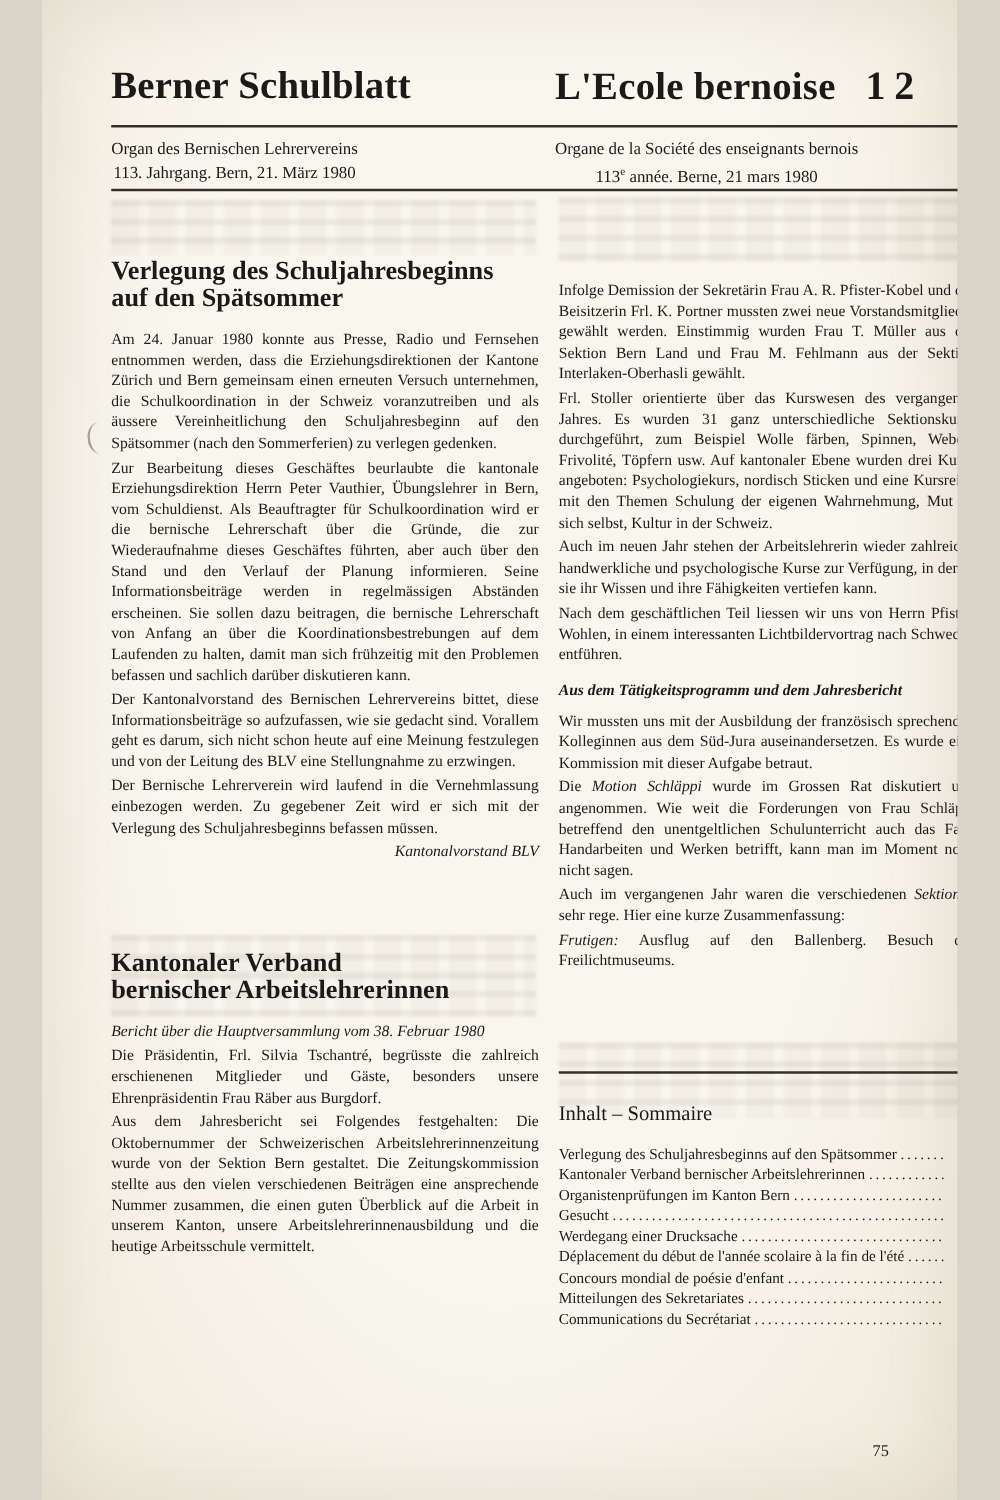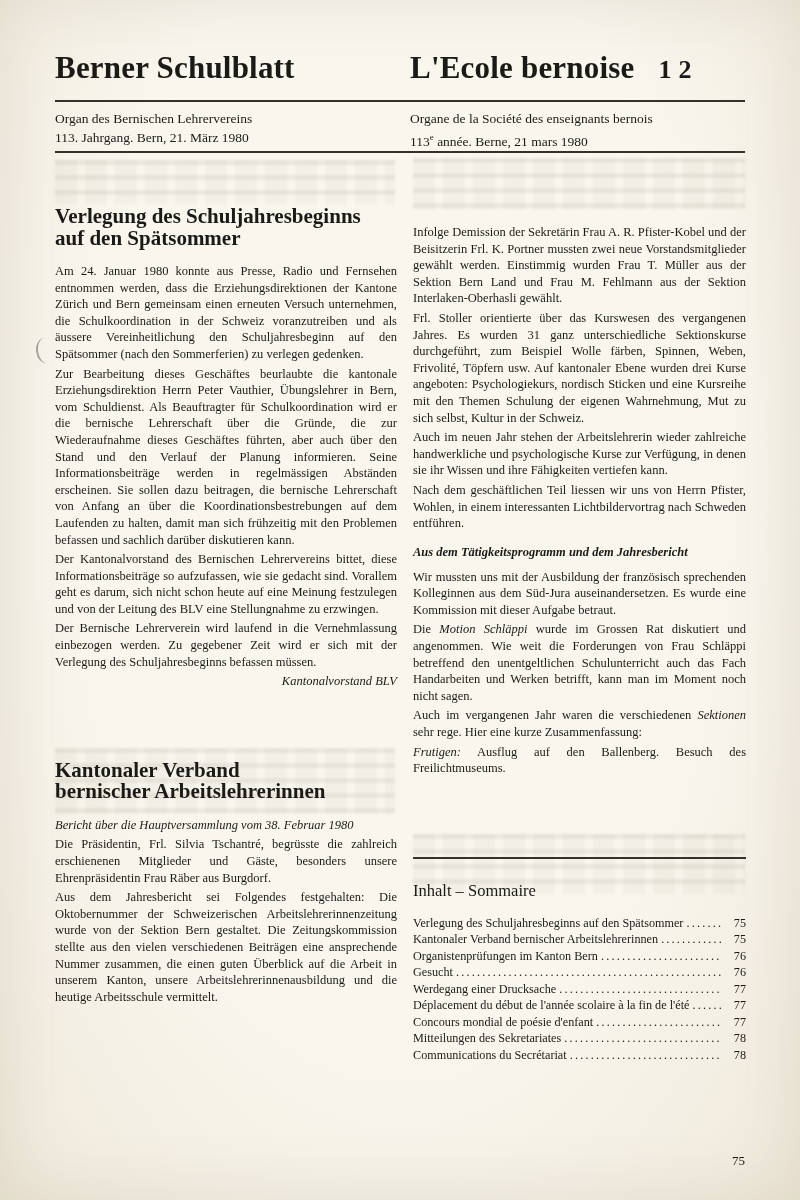--- a/index.html
+++ b/index.html
@@ -1,43 +1,43 @@
 <!DOCTYPE html>
 <html lang="de"><head>
 <meta charset="utf-8">
 <style>
   html, body { margin: 0; padding: 0; background: #d8d4c8; }
   .page {
     position: relative;
-    width: 800px;
+    width: 732px;
     height: 1200px;
     margin: 0 auto;
     background: radial-gradient(ellipse at 50% 40%, #f9f6ee 55%, #efe9da 100%);
     box-shadow: inset 0 0 70px rgba(120,105,80,0.14);
     overflow: hidden;
     font-family: "Liberation Serif", "DejaVu Serif", serif;
     color: #1c1a16;
   }
 
   
   .title-de, .title-fr {
     position: absolute; top: 48px; margin: 0;
     font-size: 31px; font-weight: bold; letter-spacing: 0.2px;
     line-height: 40px; white-space: nowrap;
   }
   .title-de { left: 55px; }
   .title-fr-wrap { position: absolute; left: 410px; top: 48px; display: flex; align-items: baseline; }
   .title-fr { position: static; }
-  .issue { font-size: 26px; font-weight: bold; letter-spacing: 7px; margin-left: 24px; line-height: 40px; }
+  .issue { font-size: 32px; font-weight: bold; letter-spacing: 7px; margin-left: 24px; line-height: 40px; }
 
   .rule { position: absolute; left: 55px; width: 690px; height: 2px; background: #35302a; }
   .rule-top { top: 100px; }
   .rule-bottom { top: 151px; }
 
-  .sub { position: absolute; top: 109px; font-size: 13.5px; line-height: 19px; }
+  .sub { position: absolute; top: 109px; font-size: 13.5px; line-height: 19px; text-align: center; }
   .sub-de { left: 55px; }
   .sub-fr { left: 410px; }
   .sup-e { font-size: 9px; vertical-align: super; }
 
   
   .col { position: absolute; top: 206px; text-align: justify; }
   .col-left  { left: 55px;  width: 342px; }
   .col-right { left: 413px; width: 333px; margin-top: 18px; }
 
   .article-title { margin: 0 0 14px 0; font-size: 21px; font-weight: bold; line-height: 21.5px; text-align: left; }

